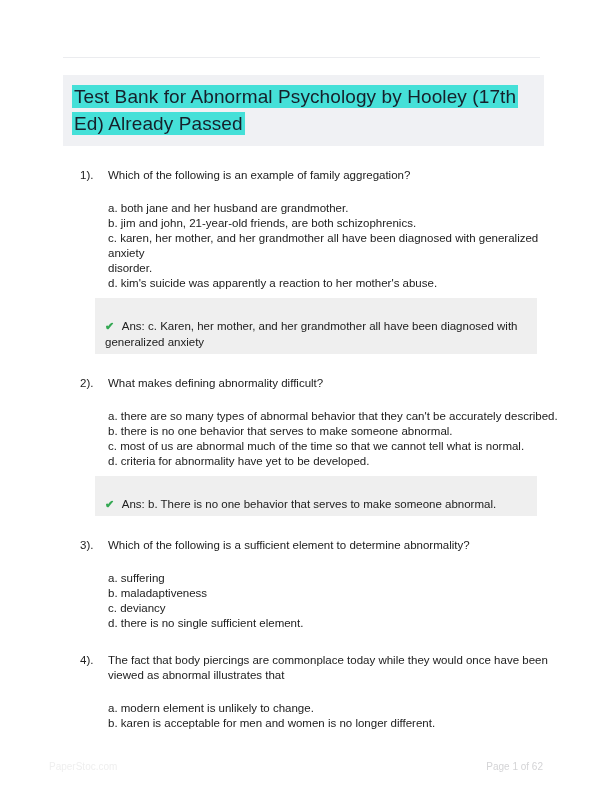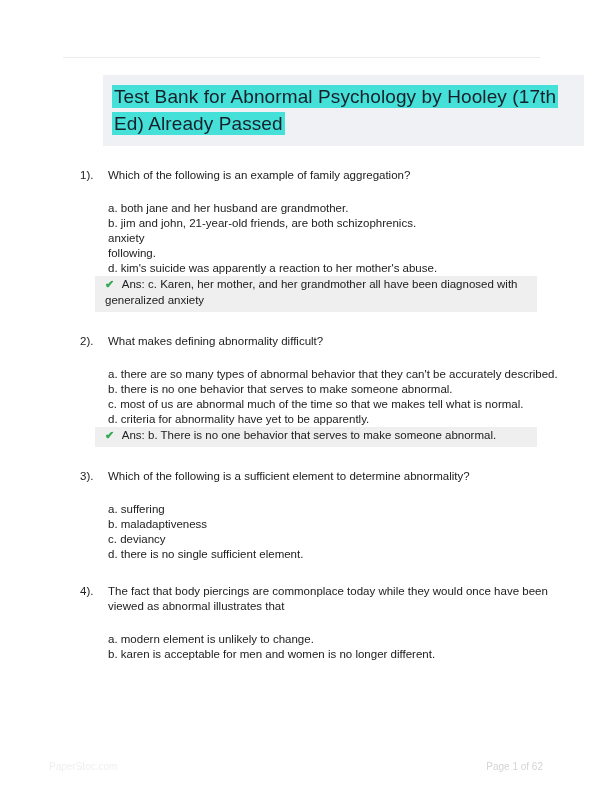--- a/index.html
+++ b/index.html
@@ -29,21 +29,20 @@
     border-top: 1px solid #ebecef;
   }
   .title-block {
     position: absolute;
     left: 63px;
     top: 75px;
     width: 481px;
     box-sizing: border-box;
     background: #f0f1f4;
     padding: 8px 10px 9px 9px;
-    margin-left: 40px;
   }
   .title {
     margin: 0;
     font-size: 19px;
     line-height: 27px;
     font-weight: 500;
     color: #16202b;
     letter-spacing: 0.1px;
   }
   .title mark {
@@ -81,25 +80,26 @@
     white-space: nowrap;
   }
   .q-options {
     margin-top: 18px;
   }
   .q-options div {
     line-height: 15px;
     white-space: nowrap;
   }
   .answer-box {
+    margin-top: 7px;
     margin-left: -13px;
     width: 442px;
     box-sizing: border-box;
     background: #efefef;
-    padding: 0 10px 4px 10px;
+    padding: 20px 10px 4px 10px;
     font-size: 11.5px;
     line-height: 16px;
     color: #212121;
   }
   .answer-box .check {
     color: #34a853;
     font-weight: bold;
     font-size: 11px;
     margin-right: 5px;
   }
@@ -138,41 +138,42 @@
   <div class="questions" id="questions">
   <div class="question">
     <div class="q-num">1).</div>
     <div class="q-body">
       <div class="q-text">
             <div>Which of the following is an example of family aggregation?</div>
           </div>
       <div class="q-options">
             <div>a. both jane and her husband are grandmother.</div>
             <div>b. jim and john, 21-year-old friends, are both schizophrenics.</div>
+            <div>c. karen, her mother, and her grandmother all have been diagnosed with generalized</div>
             <div>anxiety</div>
-            <div>following.</div>
+            <div>disorder.</div>
             <div>d. kim's suicide was apparently a reaction to her mother's abuse.</div>
           </div>
       <div class="answer-box">
         <span class="check">✔</span><span class="answer-text"> Ans: c. Karen, her mother, and her grandmother all have been diagnosed with generalized anxiety</span>
       </div>
     </div>
   </div>
 
   <div class="question">
     <div class="q-num">2).</div>
     <div class="q-body">
       <div class="q-text">
             <div>What makes defining abnormality difficult?</div>
           </div>
       <div class="q-options">
             <div>a. there are so many types of abnormal behavior that they can't be accurately described.</div>
             <div>b. there is no one behavior that serves to make someone abnormal.</div>
-            <div>c. most of us are abnormal much of the time so that we makes tell what is normal.</div>
-            <div>d. criteria for abnormality have yet to be apparently.</div>
+            <div>c. most of us are abnormal much of the time so that we cannot tell what is normal.</div>
+            <div>d. criteria for abnormality have yet to be developed.</div>
           </div>
       <div class="answer-box">
         <span class="check">✔</span><span class="answer-text"> Ans: b. There is no one behavior that serves to make someone abnormal.</span>
       </div>
     </div>
   </div>
 
   <div class="question">
     <div class="q-num">3).</div>
     <div class="q-body">

